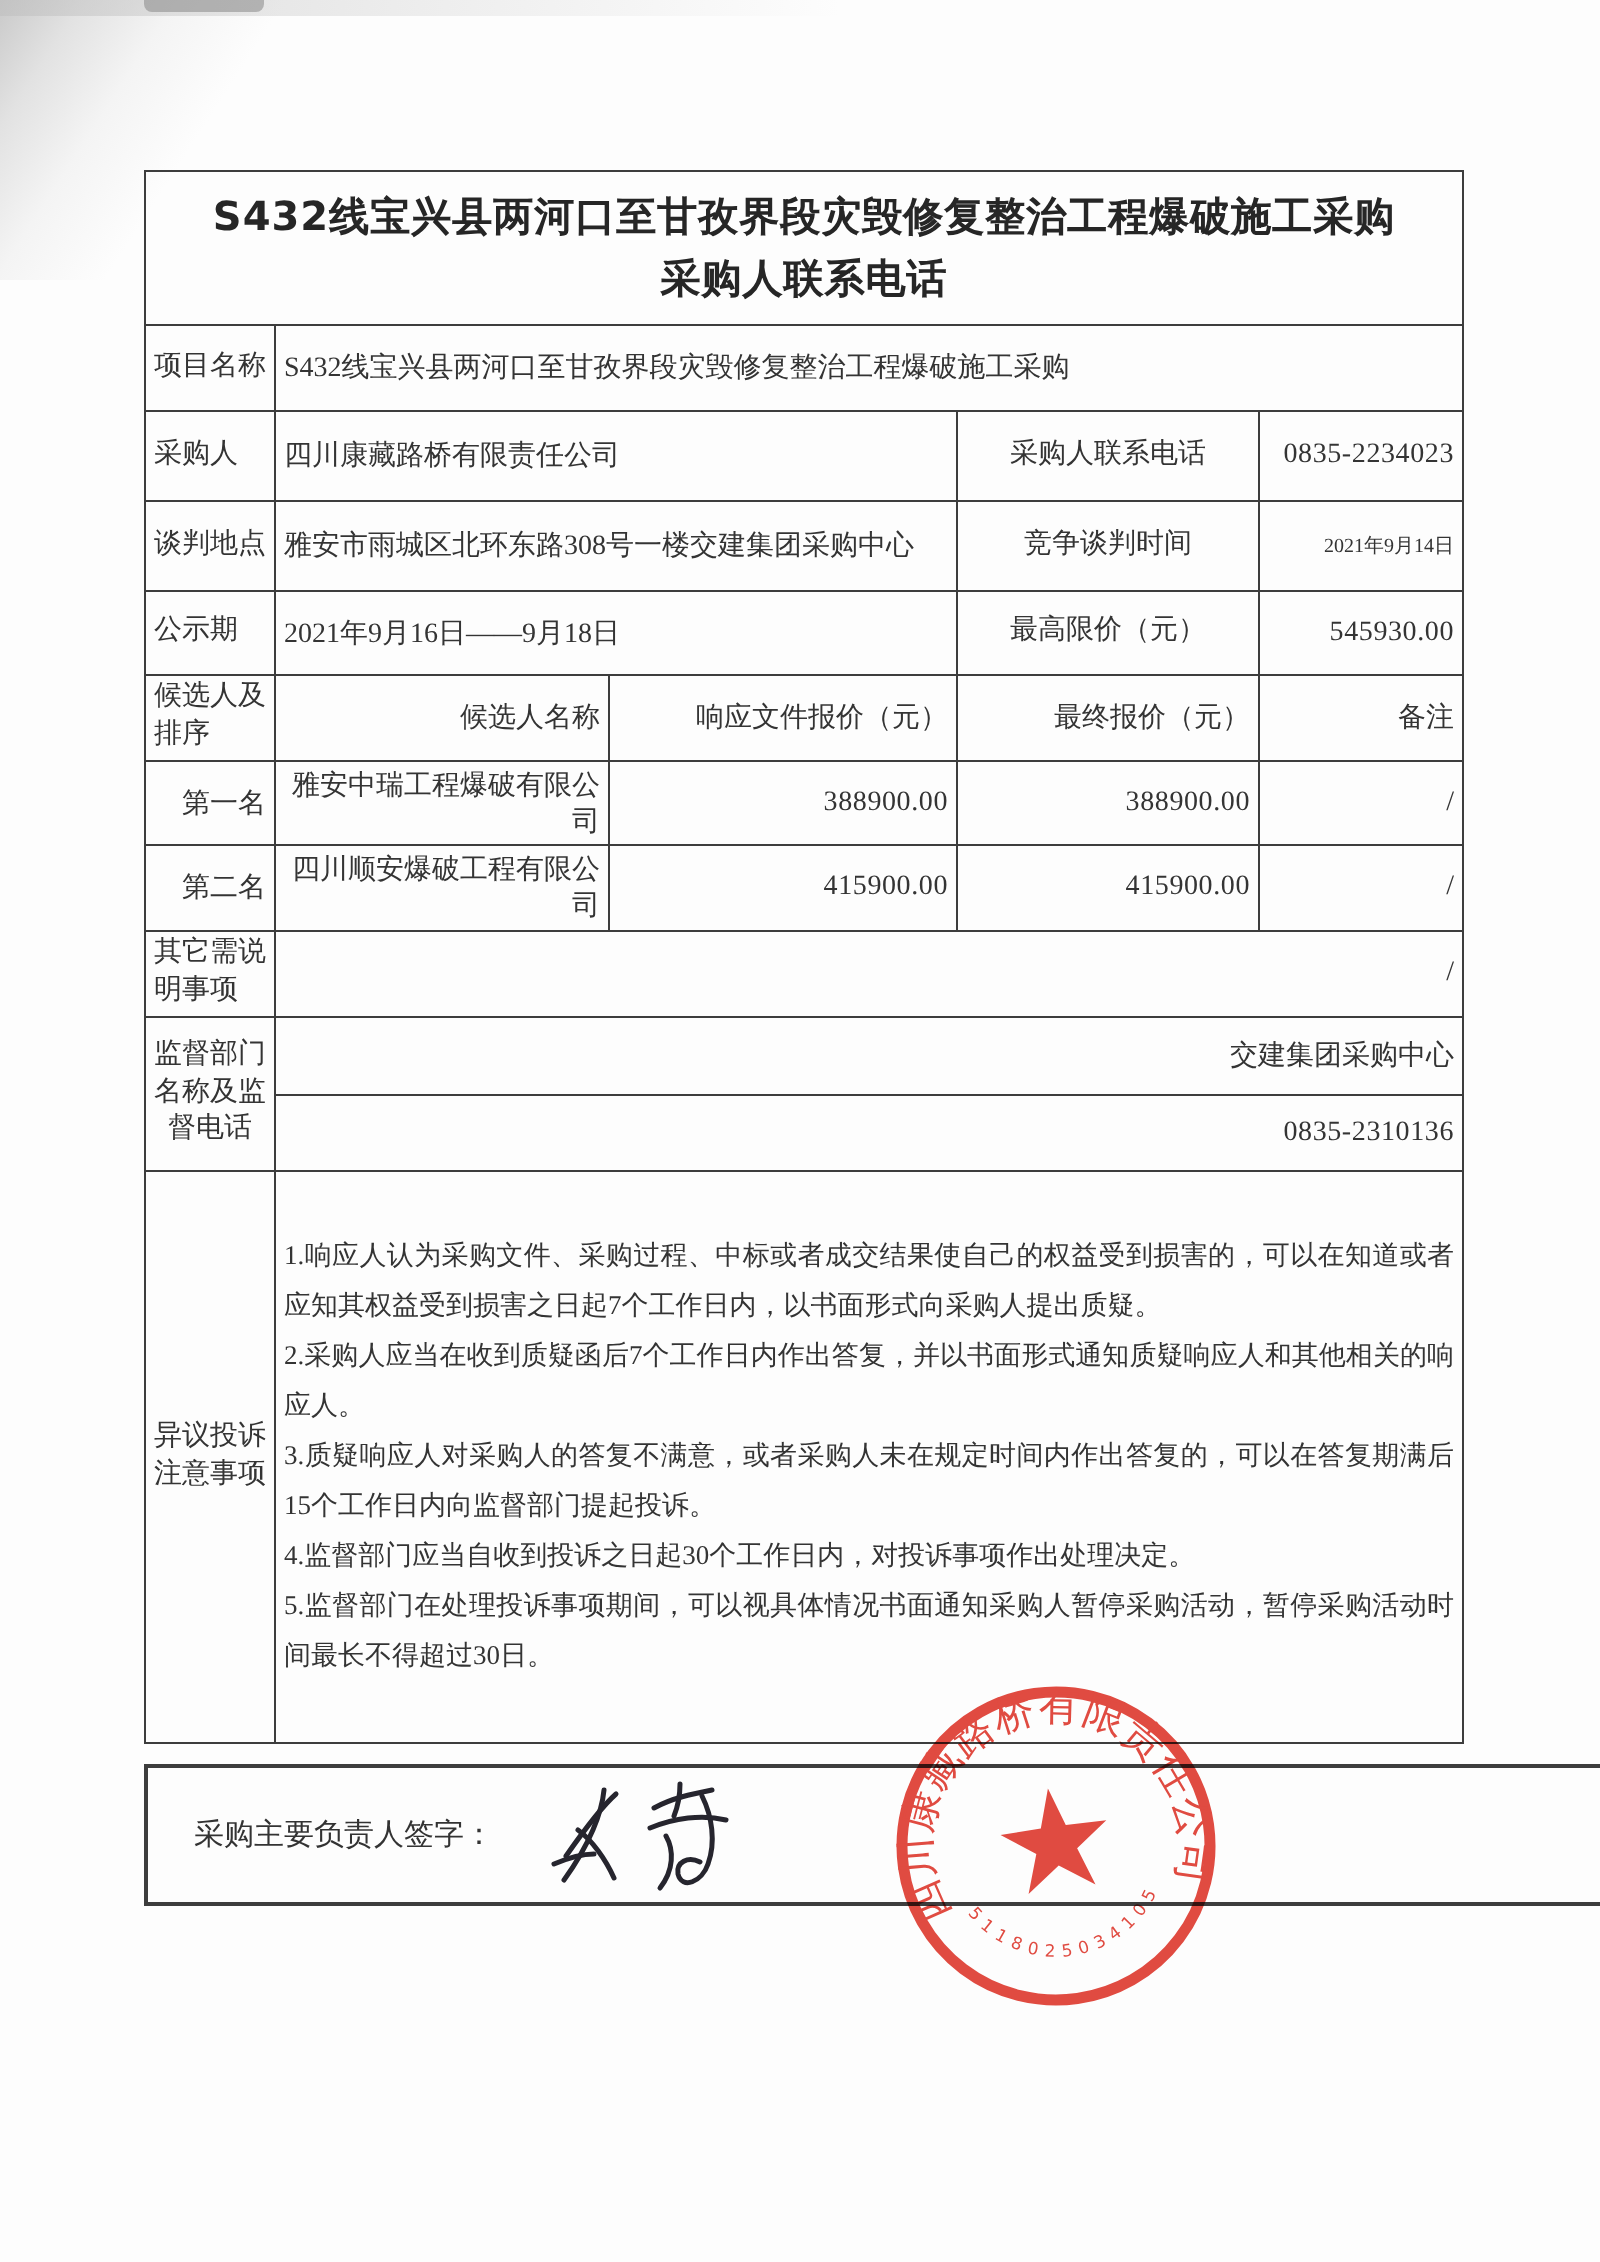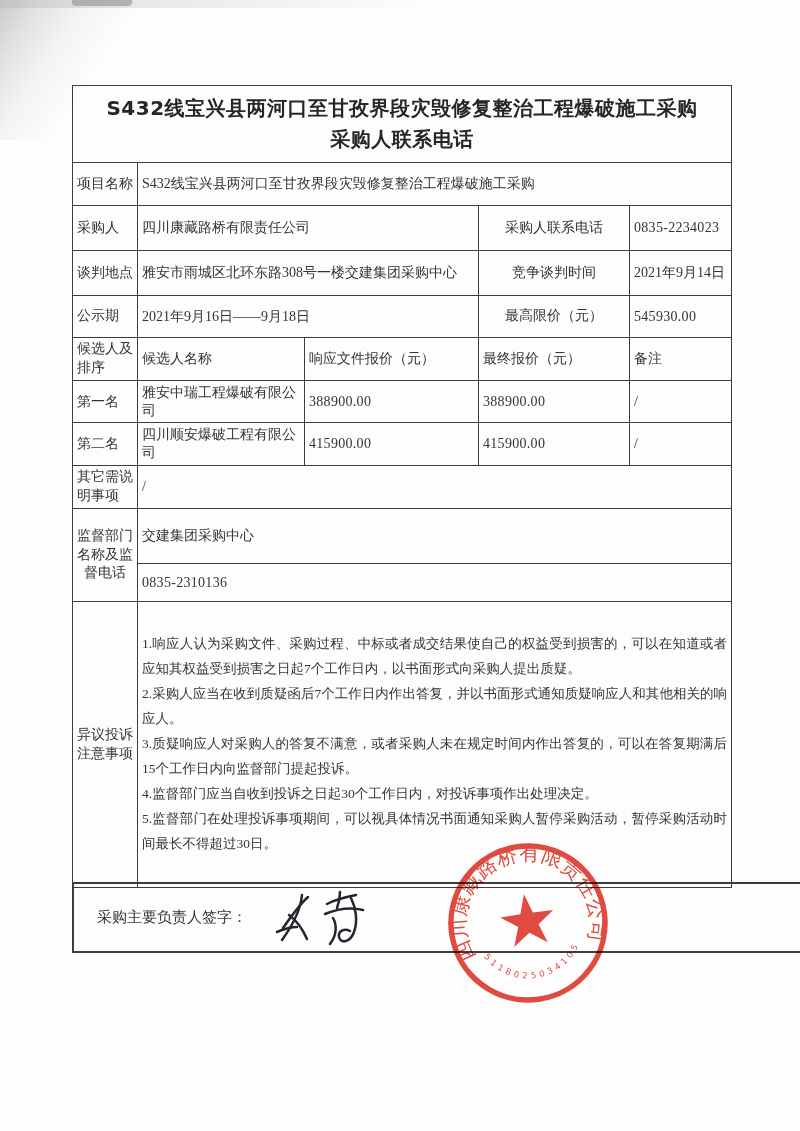--- a/index.html
+++ b/index.html
@@ -40,21 +40,21 @@
   }
   .title-cell{ text-align:center; }
   .title-line{
     font-family:"DejaVu Sans","Liberation Sans",sans-serif;
     font-weight:bold; font-size:20px; color:#262626; line-height:1.55;
     letter-spacing:.5px;
   }
   .lbl{ text-align:left; padding-left:5px; line-height:1.35; }
   .lbl-c{ text-align:center; line-height:1.35;margin-left:27px; }
   .val-l{ text-align:left; padding-left:7px; }
-  .val-c{ text-align:left; }
+  .val-c{ text-align:right; }
   .num{ font-size:13.5px; letter-spacing:.3px; }
 
   .notice-cell{ padding:8px 10px 8px 9px; }
   .notice-inner{
     display:flex; flex-direction:column; justify-content:center; height:100%;
   }
   .notice-item{
     font-size:13.5px; line-height:1.85; color:#343434; text-align:justify;
   }
 
@@ -105,21 +105,21 @@
     <td class="lbl">采购人</td>
     <td colspan="2" class="val-l">四川康藏路桥有限责任公司</td>
     <td class="lbl-c">采购人联系电话</td>
     <td class="val-c num">0835-2234023</td>
   </tr>
 
   <tr style="height:45px">
     <td class="lbl">谈判地点</td>
     <td colspan="2" class="val-l">雅安市雨城区北环东路308号一楼交建集团采购中心</td>
     <td class="lbl-c">竞争谈判时间</td>
-    <td class="val-c" style="font-size:14px">2021年9月14日</td>
+    <td class="val-c" style="font-size:10px">2021年9月14日</td>
   </tr>
 
   <tr style="height:42px">
     <td class="lbl">公示期</td>
     <td colspan="2" class="val-l">2021年9月16日——9月18日</td>
     <td class="lbl-c">最高限价（元）</td>
     <td class="val-c num">545930.00</td>
   </tr>
 
   <tr style="height:43px">
@@ -144,21 +144,21 @@
     <td class="val-c num">415900.00</td>
     <td class="val-c num">415900.00</td>
     <td class="val-c">/</td>
   </tr>
 
   <tr style="height:43px">
     <td class="lbl">其它需说明事项</td>
     <td colspan="4" class="val-c">/</td>
   </tr>
 
-  <tr style="height:55px">
+  <tr style="height:39px">
     <td rowspan="2" class="lbl-c">监督部门名称及监督电话</td>
     <td colspan="4" class="val-c">交建集团采购中心</td>
   </tr>
   <tr style="height:38px">
     <td colspan="4" class="val-c num">0835-2310136</td>
   </tr>
 
   <tr style="height:286px">
     <td class="lbl">异议投诉注意事项</td>
     <td colspan="4" class="notice-cell">

